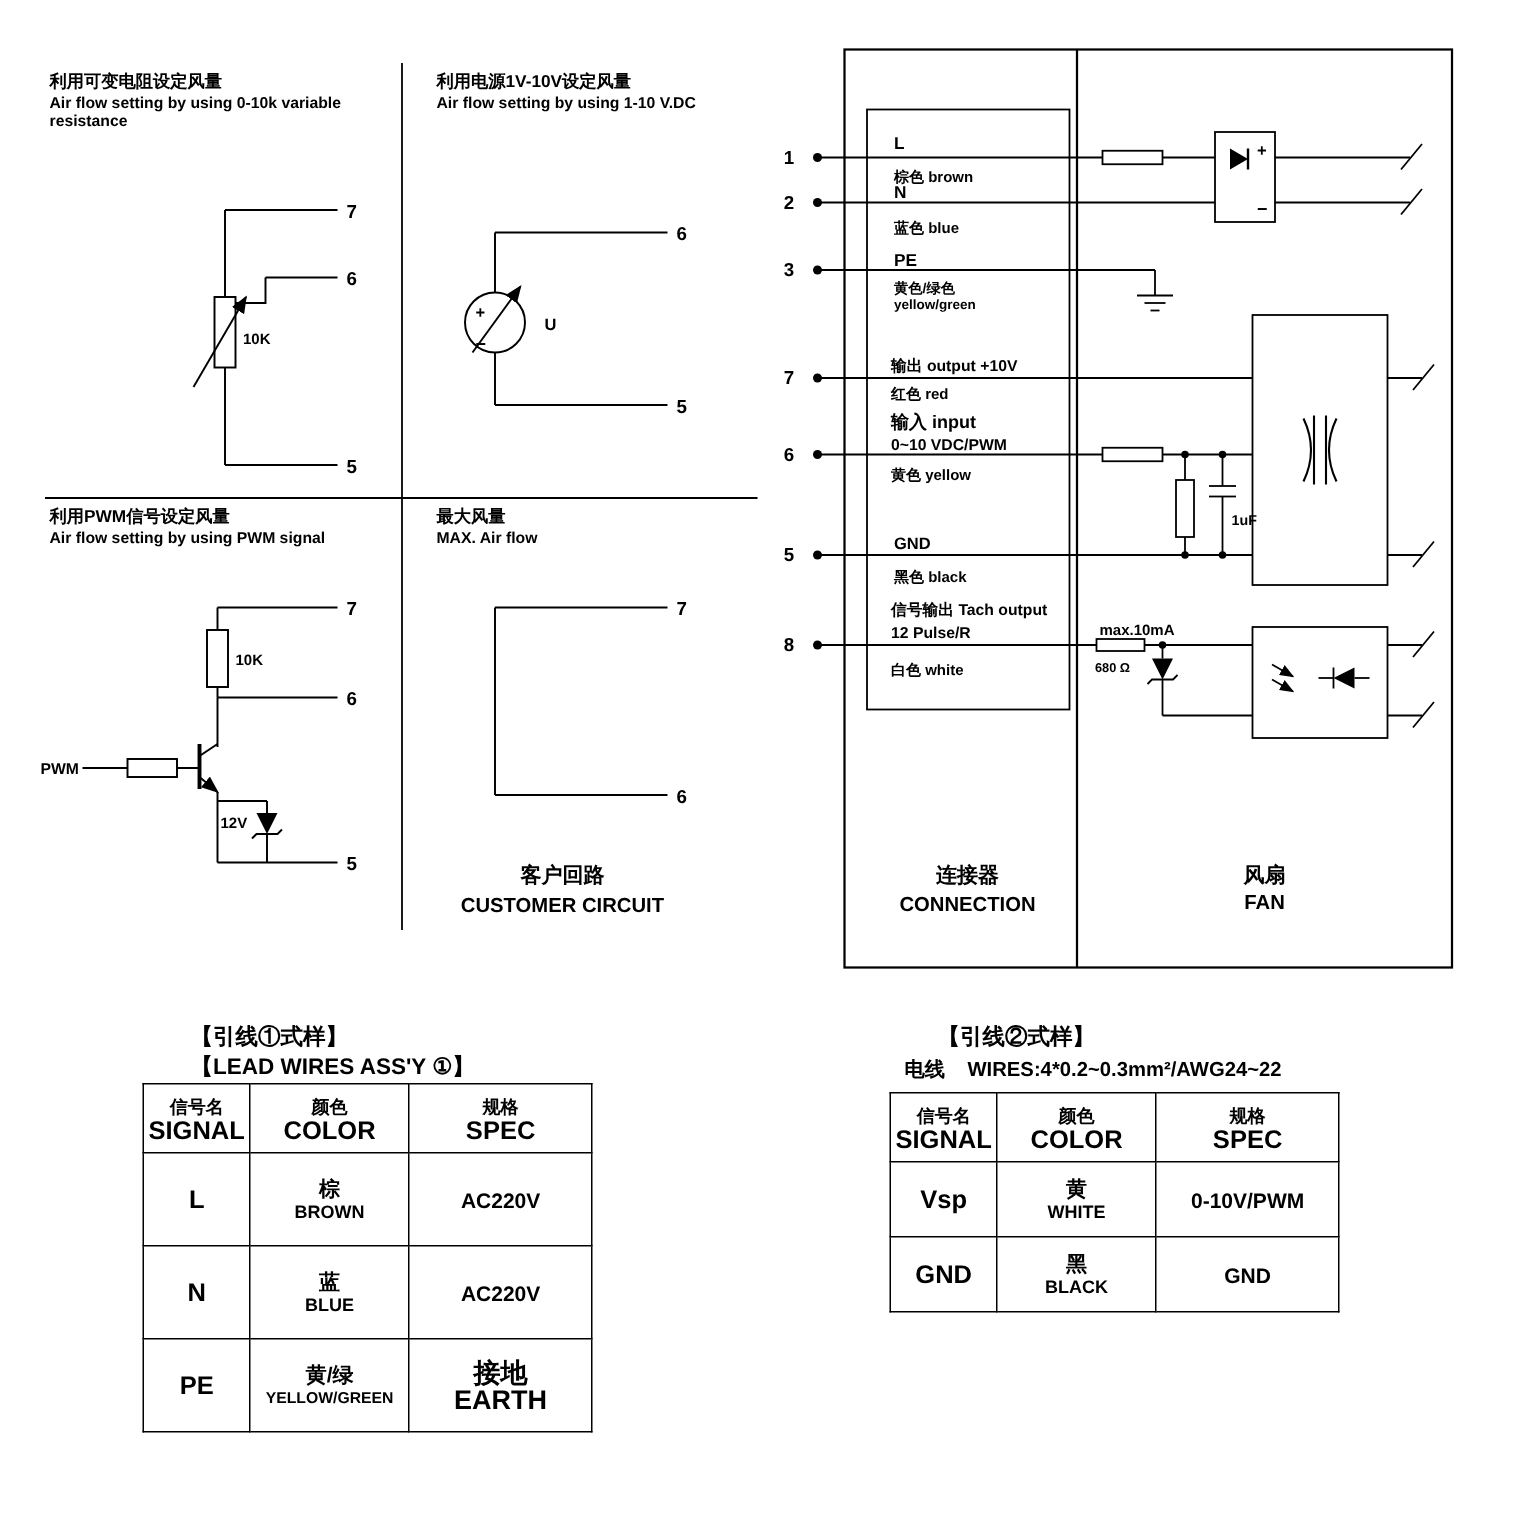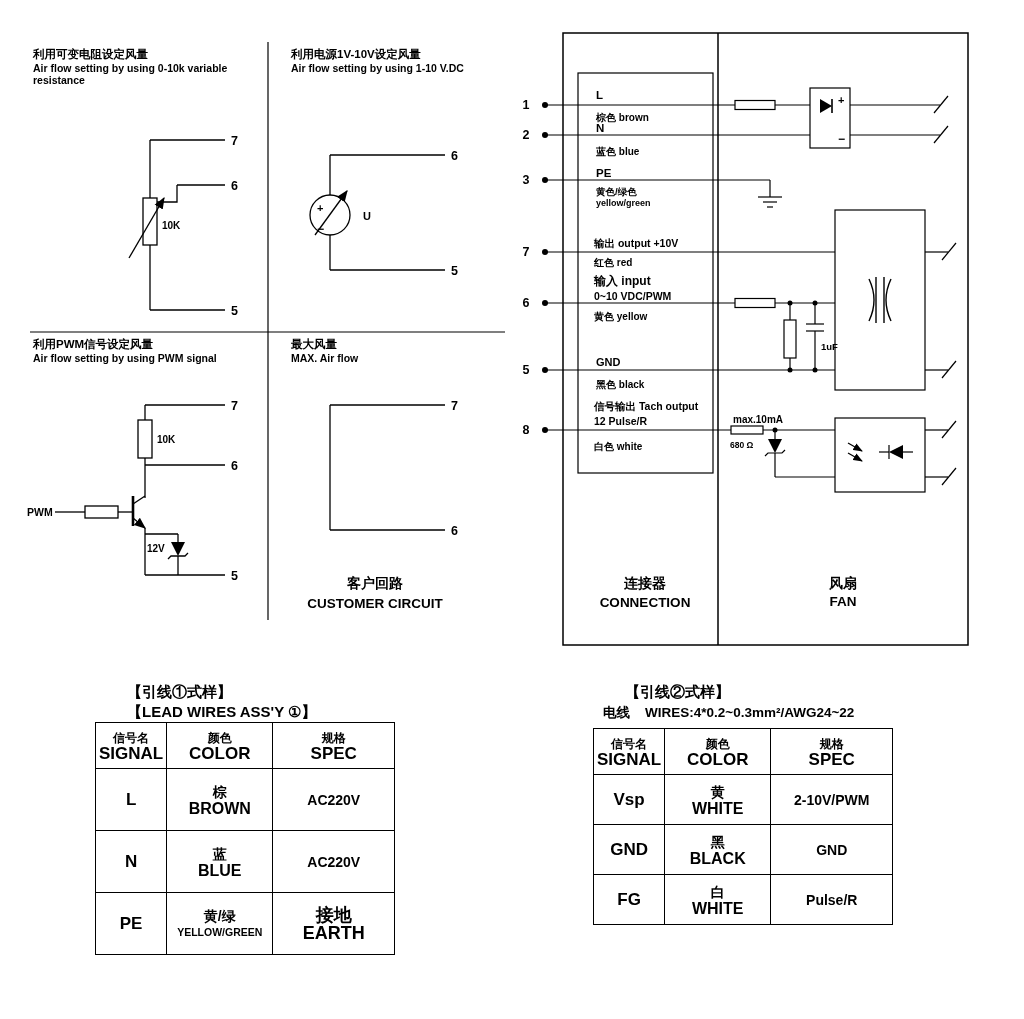--- a/index.html
+++ b/index.html
@@ -12,21 +12,21 @@
   .lead-wires { font-size:13.5px; font-weight:bold; margin:2px 0 6px 10px; white-space:pre; }
   table.lead { border-collapse:collapse; background:#fff; }
   table.lead td { border:1.3px solid #000; text-align:center; vertical-align:middle; padding:1px 3px; }
   .c-sig{ width:68px; } .c-col{ width:106px; } .c-spec{ width:122px; }
   .lead1 tr{ height:62px; } .lead1 tr.hdr-row{ height:46px; }
   .lead2 tr{ height:50px; } .lead2 tr.hdr-row{ height:46px; }
   .h-zh{ font-size:12px; font-weight:bold; line-height:16px;font-family:Liberation Mono, monospace; }
   .h-en{ font-size:17px; font-weight:bold; line-height:14px; }
   .sig{ font-size:17px; font-weight:bold; }
   .col-zh{ font-size:14px; font-weight:bold; line-height:17px; }
-  .col-en{ font-size:16px; font-weight:bold; line-height:15px; }
+  .col-en{ font-size:12px; font-weight:bold; line-height:15px; }
   .col-en.tight{ font-size:10.5px; }
   .spec{ font-size:14px; font-weight:bold; }
   .spec div{ font-size:18px; font-weight:bold; line-height:18px; }
 </style>
 </head>
 <body>
 
 <div class="canvas">
 
   <svg style="left:25px; top:28px;" width="485" height="600" viewBox="0 0 485 600">
@@ -347,35 +347,27 @@
             <div class="h-zh">规格</div>
             <div class="h-en">SPEC</div>
           </td>
         </tr>
         <tr>
           <td class="sig">Vsp</td>
           <td>
             <div class="col-zh">黄</div>
             <div class="col-en">WHITE</div>
           </td>
-          <td class="spec">2-10V/PWM</td>
+          <td class="spec">0-10V/PWM</td>
         </tr>
         <tr>
           <td class="sig">GND</td>
           <td>
             <div class="col-zh">黑</div>
             <div class="col-en">BLACK</div>
           </td>
           <td class="spec">GND</td>
-        </tr>
-        <tr>
-          <td class="sig">FG</td>
-          <td>
-            <div class="col-zh">白</div>
-            <div class="col-en">WHITE</div>
-          </td>
-          <td class="spec">Pulse/R</td>
         </tr>
       </tbody>
     </table>
   </div>
 
 </div>
 
 </body></html>

